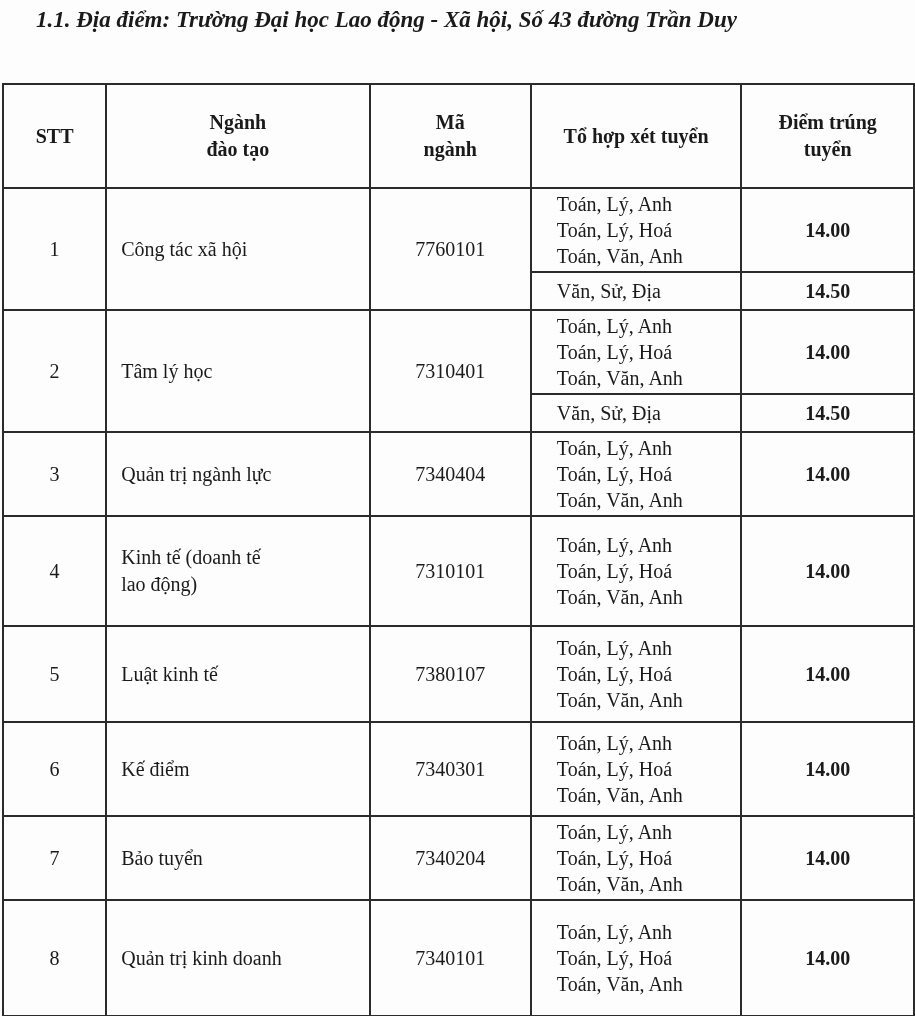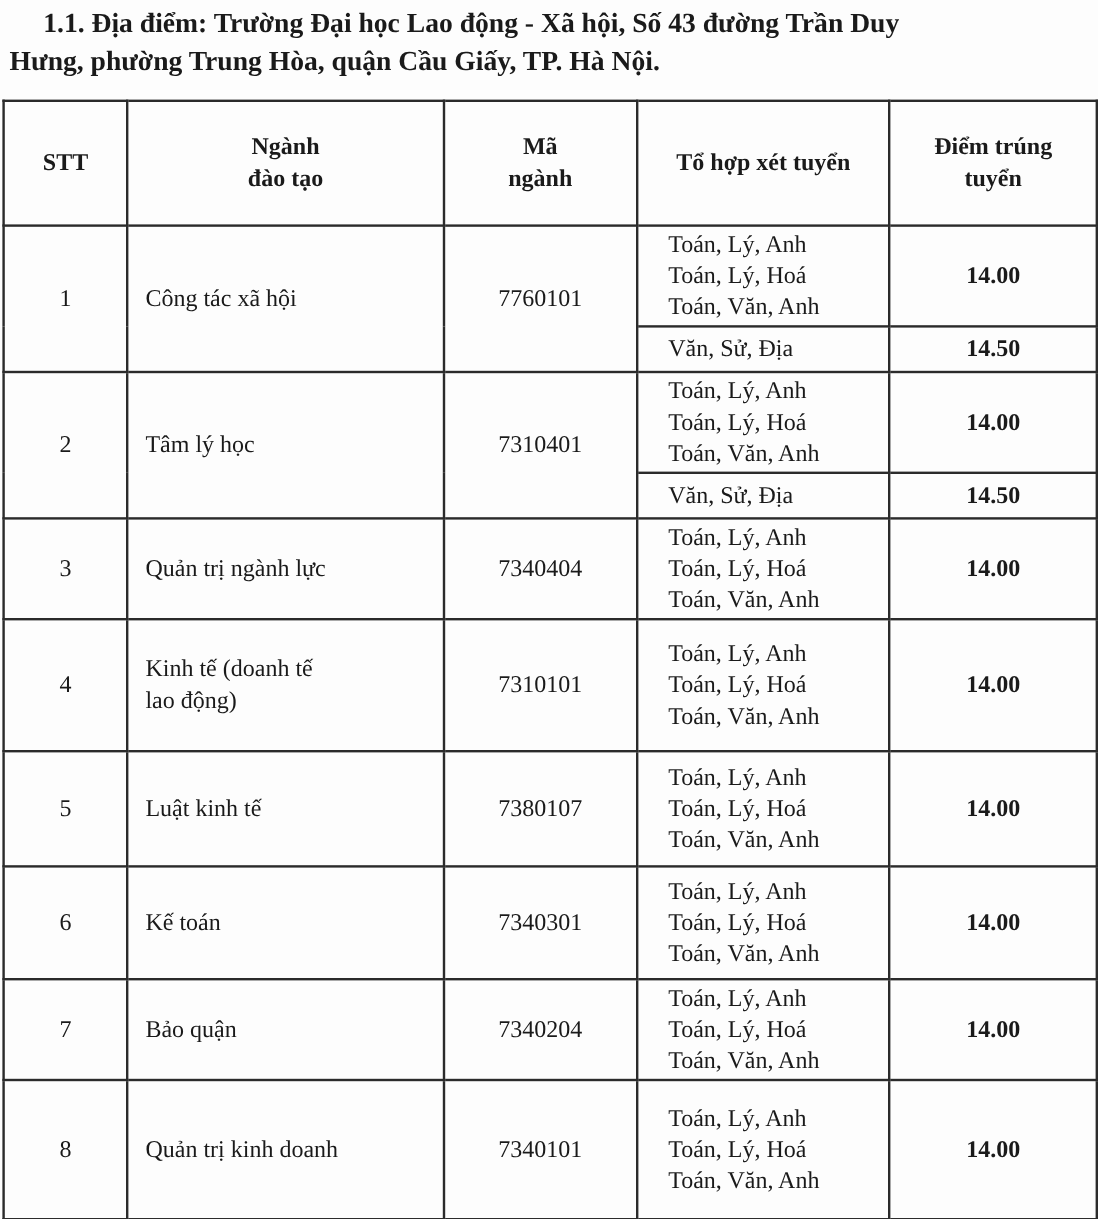--- a/index.html
+++ b/index.html
@@ -1,40 +1,39 @@
 <!DOCTYPE html>
 <html><head>
 <meta charset="utf-8">
 <style>
   html, body { margin: 0; padding: 0; background: #fdfdfd; }
   body { width: 915px; height: 1016px; overflow: hidden; position: relative;
          font-family: "Liberation Serif", "DejaVu Serif", serif; color: #1a1a1a; }
   .heading { position: absolute; left: 8px; top: 4px; width: 905px;
-             font-weight: bold; font-size: 23px; line-height: 31px; }
+             font-style: italic; font-weight: bold; font-size: 23px; line-height: 31px; }
   .heading .l1 { padding-left: 28px; display: block; }
   .heading .l2 { display: block; }
   table { position: absolute; left: 2px; top: 83px; border-collapse: collapse;
           font-size: 20px; }
   td, th { border: 2px solid #2b2b2b; padding: 0; vertical-align: middle; }
   th { font-weight: bold; text-align: center; line-height: 27px; height: 102px; }
   .c-stt { width: 106px; text-align: center; border-radius: 13px; }
   .c-name { width: 262px; text-align: left; padding-left: 14px; line-height: 27px; }
   .c-code { width: 166px; text-align: center; }
   .c-combo { width: 194px; text-align: left; padding-left: 25px; line-height: 26px; }
   .c-score { width: 180px; text-align: center; font-weight: bold; }
   th.c-name { text-align: center; padding-left: 0; }
   th.c-combo { text-align: center; padding-left: 0; }
   .combo-line { display: block; }
 </style>
 </head>
 <body>
 
 <div class="heading">
   <span class="l1">1.1. Địa điểm: Trường Đại học Lao động - Xã hội, Số 43 đường Trần Duy</span>
-  <span class="l2">Hưng, phường Trung Hòa, quận Cầu Giấy, TP.  Hà Nội.</span>
 </div>
 
 <table>
   <thead>
     <tr>
       <th class="c-stt">STT</th>
       <th class="c-name">
         <span class="combo-line">Ngành</span>
         <span class="combo-line">đào tạo</span>
       </th>
@@ -117,33 +116,33 @@
       <td class="c-combo">
         <span class="combo-line">Toán, Lý, Anh</span>
         <span class="combo-line">Toán, Lý, Hoá</span>
         <span class="combo-line">Toán, Văn, Anh</span>
       </td>
       <td class="c-score">14.00</td>
     </tr>
 
     <tr style="height:94px">
       <td class="c-stt">6</td>
-      <td class="c-name">Kế toán</td>
+      <td class="c-name">Kế điểm</td>
       <td class="c-code">7340301</td>
       <td class="c-combo">
         <span class="combo-line">Toán, Lý, Anh</span>
         <span class="combo-line">Toán, Lý, Hoá</span>
         <span class="combo-line">Toán, Văn, Anh</span>
       </td>
       <td class="c-score">14.00</td>
     </tr>
 
     <tr style="height:84px">
       <td class="c-stt">7</td>
-      <td class="c-name">Bảo quận</td>
+      <td class="c-name">Bảo tuyển</td>
       <td class="c-code">7340204</td>
       <td class="c-combo">
         <span class="combo-line">Toán, Lý, Anh</span>
         <span class="combo-line">Toán, Lý, Hoá</span>
         <span class="combo-line">Toán, Văn, Anh</span>
       </td>
       <td class="c-score">14.00</td>
     </tr>
 
     <tr style="height:116px">

